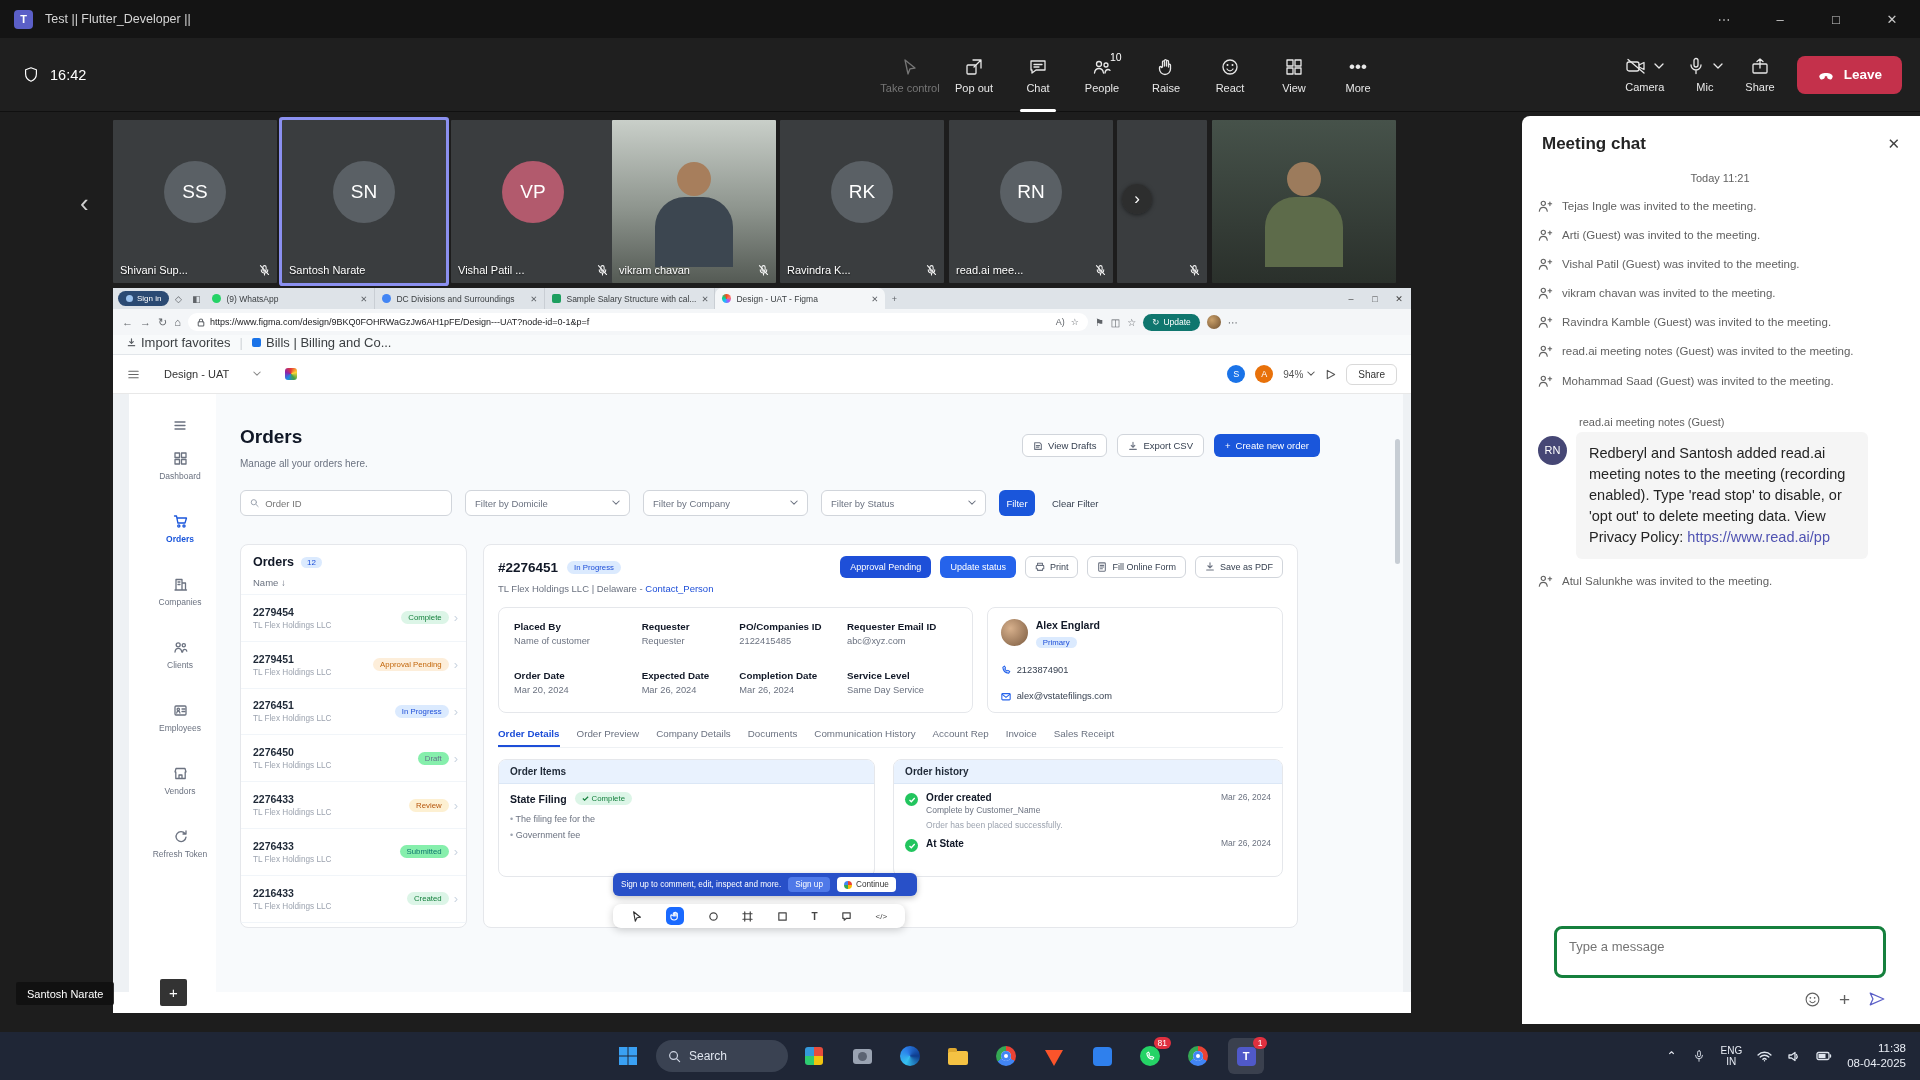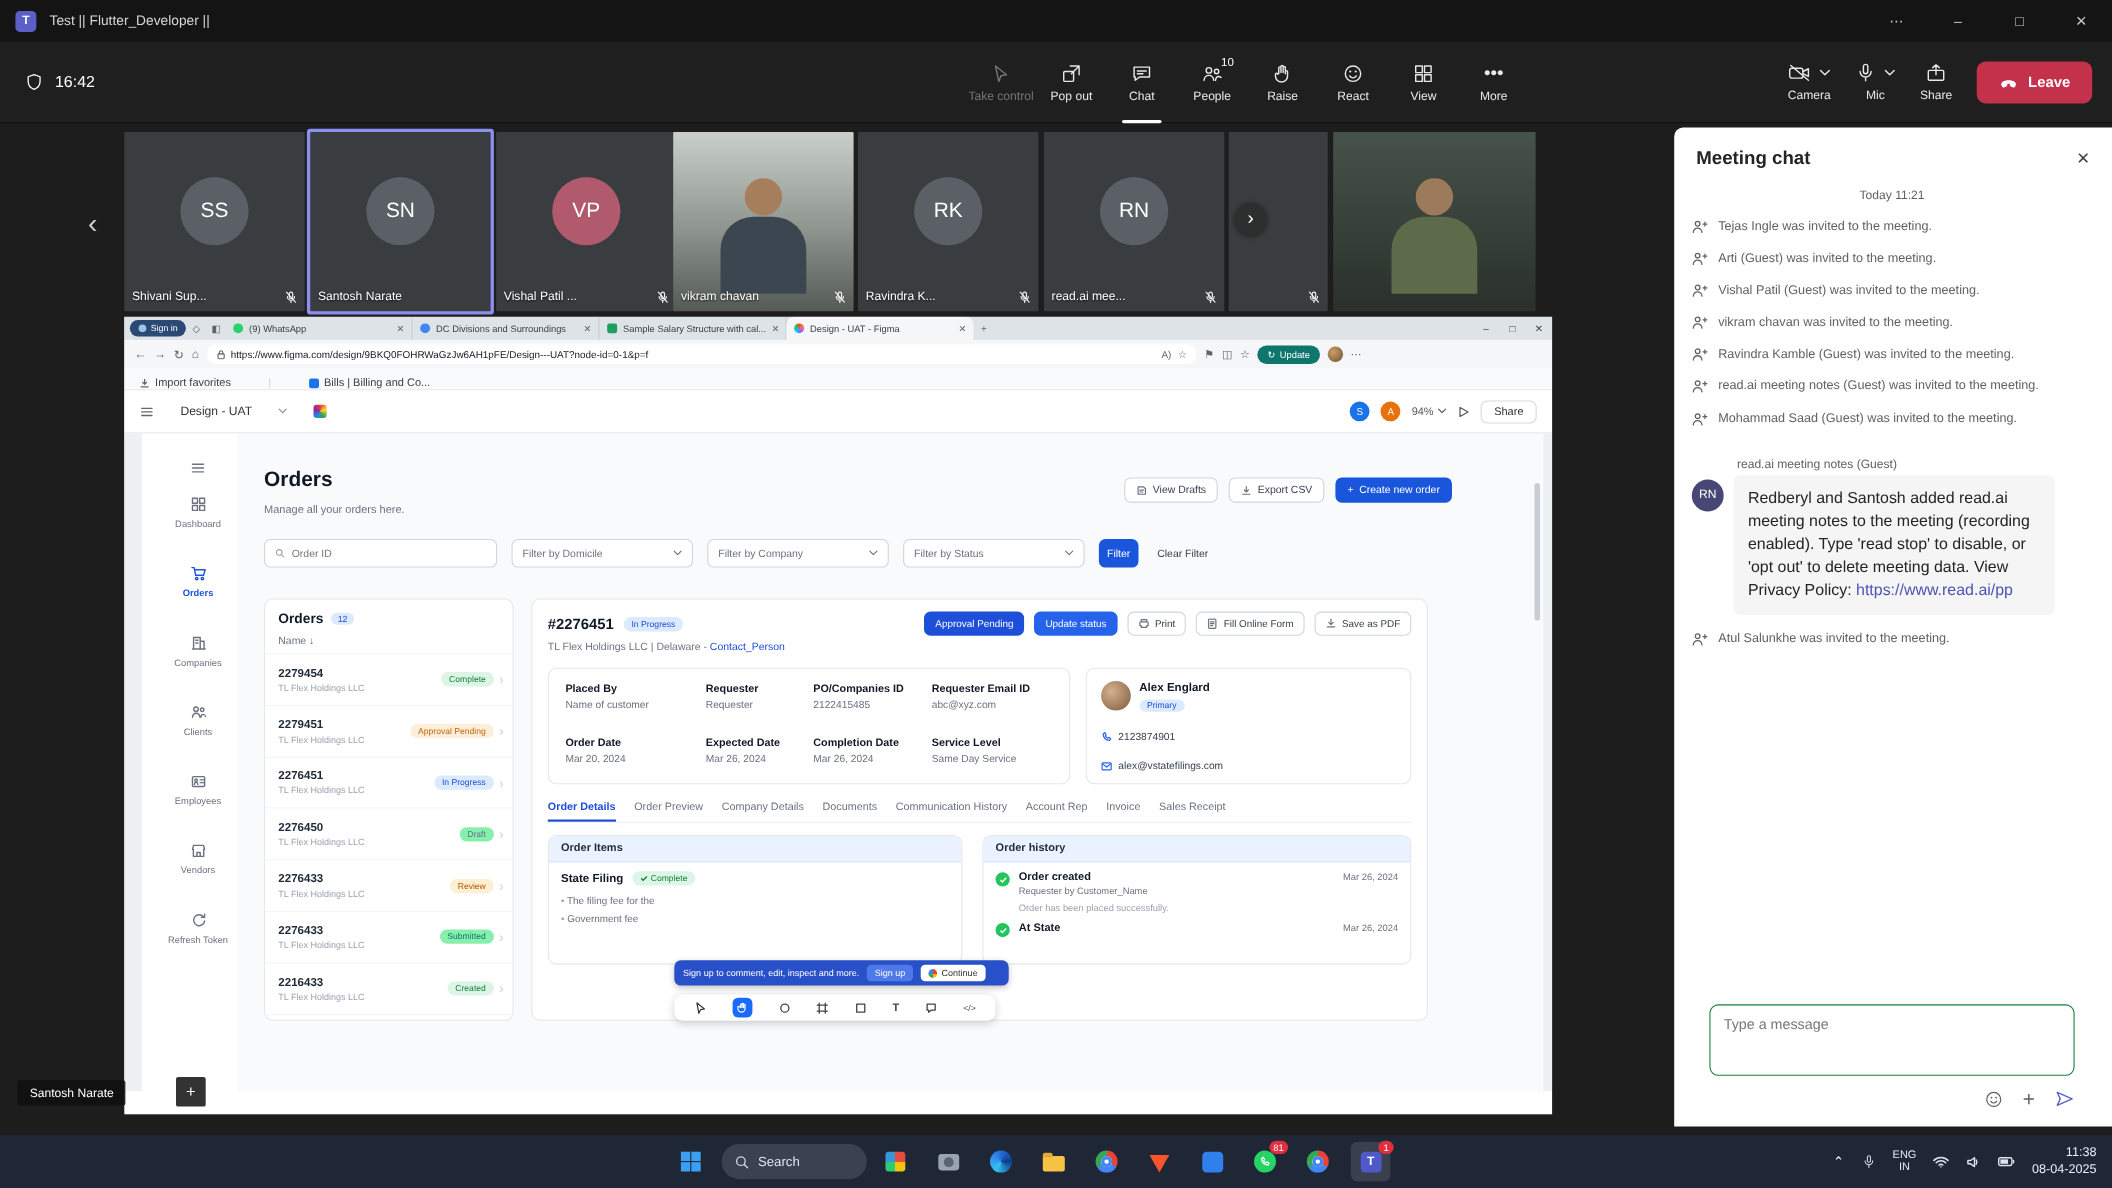--- a/index.html
+++ b/index.html
@@ -56,21 +56,21 @@
 .fv-figma{background:conic-gradient(#f24e1e,#ff7262,#a259ff,#1abcfe,#0acf83,#f24e1e)}
 .bc-winctl{margin-left:auto;display:flex}
 .bc-winctl span{width:24px;text-align:center;color:#444;font-size:9px}
 .bc-addr{position:absolute;left:0;top:21px;width:100%;height:26px;background:#f4f6f8;display:flex;align-items:center;gap:7px;padding:0 9px}
 .nav-ico{color:#5f6368;font-size:11px}
 .url-pill{width:900px;height:18px;background:#fff;border-radius:9px;display:flex;align-items:center;gap:5px;padding:0 9px;font-size:9px;color:#202124;overflow:hidden;white-space:nowrap}
 .url-pill .right{margin-left:auto;display:flex;gap:6px;color:#5f6368}
 .addr-ico{color:#5f6368;font-size:10px}
 .update-pill{height:17px;background:#0f766e;color:#fff;border-radius:9px;padding:0 9px;display:flex;align-items:center;gap:4px;font-size:8.5px}
 .prof-dot{width:14px;height:14px;border-radius:50%;background:radial-gradient(circle at 35% 35%,#c9a06a,#6f4f2f)}
-.bc-fav{position:absolute;left:0;top:47px;width:100%;height:20px;background:#f8fafb;border-bottom:1px solid #e2e6ea;display:flex;align-items:flex-end;gap:34px;padding:0 14px;font-size:10px;color:#3c4043}
+.bc-fav{position:absolute;left:0;top:47px;width:100%;height:20px;background:#f8fafb;border-bottom:1px solid #e2e6ea;display:flex;align-items:flex-start;gap:9px;padding:0 14px;font-size:13px;color:#3c4043}
 .fav-item{display:flex;align-items:center;gap:5px}
 .fav-sq{width:9px;height:9px;background:#1a73e8;border-radius:2px}
 
 
 .fg-top{position:absolute;left:0;top:67px;width:100%;height:39px;background:#fff;border-bottom:1px solid #e8e8e8;display:flex;align-items:center;padding:0 14px;font-size:11px;color:#333;z-index:3}
 .fg-title{display:flex;align-items:center;gap:24px}
 .logo-chip{width:12px;height:12px;border-radius:3px;background:conic-gradient(#e53935,#fdd835,#43a047,#1e88e5,#8e24aa,#e53935)}
 .fg-right{margin-left:auto;display:flex;align-items:center;gap:10px}
 .fg-av{width:18px;height:18px;border-radius:50%;color:#fff;font-size:9px;display:flex;align-items:center;justify-content:center}
 .av-s{background:#1a73e8}.av-a{background:#e8710a}
@@ -174,21 +174,21 @@
 .chat-body{flex:1;overflow:hidden;padding:2px 18px 0 16px;display:flex;flex-direction:column}
 .divider{text-align:center;font-size:11px;color:#616161;margin:8px 0 14px}
 .sysmsg{display:flex;gap:9px;margin-bottom:13px;color:#616161;font-size:11.5px;line-height:1.4;padding-right:26px}
 .sysmsg svg{flex:0 0 auto;margin-top:1px}
 .sender{font-size:11px;color:#616161;margin:14px 0 4px 41px}
 .msg-row{display:flex;gap:9px;margin-bottom:14px}
 .msg-avatar{width:29px;height:29px;border-radius:50%;background:#464775;color:#fff;font-size:11px;display:flex;align-items:center;justify-content:center;flex:0 0 auto;margin-top:4px}
 .bubble{background:#f5f5f5;border-radius:6px;padding:11px 13px;font-size:14.5px;line-height:1.45;color:#242424;max-width:292px}
 .bubble .lnk{color:#4f52b2}
 .composer{margin-top:auto;padding:10px 16px 16px}
-.composer-box{border:1px solid #15803d;border-radius:8px;height:65px;padding:8px 12px}
+.composer-box{border:3px solid #15803d;border-radius:8px;height:52px;padding:8px 12px}
 .composer-box input{border:none;outline:none;width:100%;font-size:13px;color:#424242;font-family:"Liberation Sans",sans-serif;background:transparent}
 .composer-actions{display:flex;align-items:center;justify-content:flex-end;gap:18px;margin-top:12px;color:#616161}
 
 
 .taskbar{position:absolute;left:0;top:1032px;width:1920px;height:48px;background:#1f2636;display:flex;align-items:center;color:#e9edf5;z-index:9}
 .tb-start{margin-left:608px;width:40px;height:40px;display:flex;align-items:center;justify-content:center}
 .tb-search{width:132px;height:32px;border-radius:16px;background:#3a4252;display:flex;align-items:center;gap:8px;padding:0 12px;font-size:12px;color:#dfe5ee;margin:0 8px}
 .tb-icons{display:flex;align-items:center;gap:12px}
 .tb-ico{width:36px;height:36px;border-radius:6px;display:flex;align-items:center;justify-content:center;position:relative}
 .tb-ico.hl{background:rgba(255,255,255,.12)}
@@ -840,21 +840,21 @@
             <div class="mc-head">Order history</div>
             <div class="mc-body">
               <div class="hev">
                 <span class="chk">
                     <svg width="8" height="8" viewBox="0 0 8 8">
                       <path d="M1.5 4l1.8 1.8L6.7 2" fill="none" stroke="#fff" stroke-width="1.3"></path>
                     </svg>
                   </span>
                 <div style="flex:1">
                   <div class="hev-t">Order created</div>
-                  <div class="hev-s">Requester by Customer_Name</div>
+                  <div class="hev-s">Complete by Customer_Name</div>
                 </div>
                 <span class="hev-d">Mar 26, 2024</span>
               </div>
               <div class="hev-desc">Order has been placed successfully.</div>
               <div class="hev">
                 <span class="chk">
                     <svg width="8" height="8" viewBox="0 0 8 8">
                       <path d="M1.5 4l1.8 1.8L6.7 2" fill="none" stroke="#fff" stroke-width="1.3"></path>
                     </svg>
                   </span>

